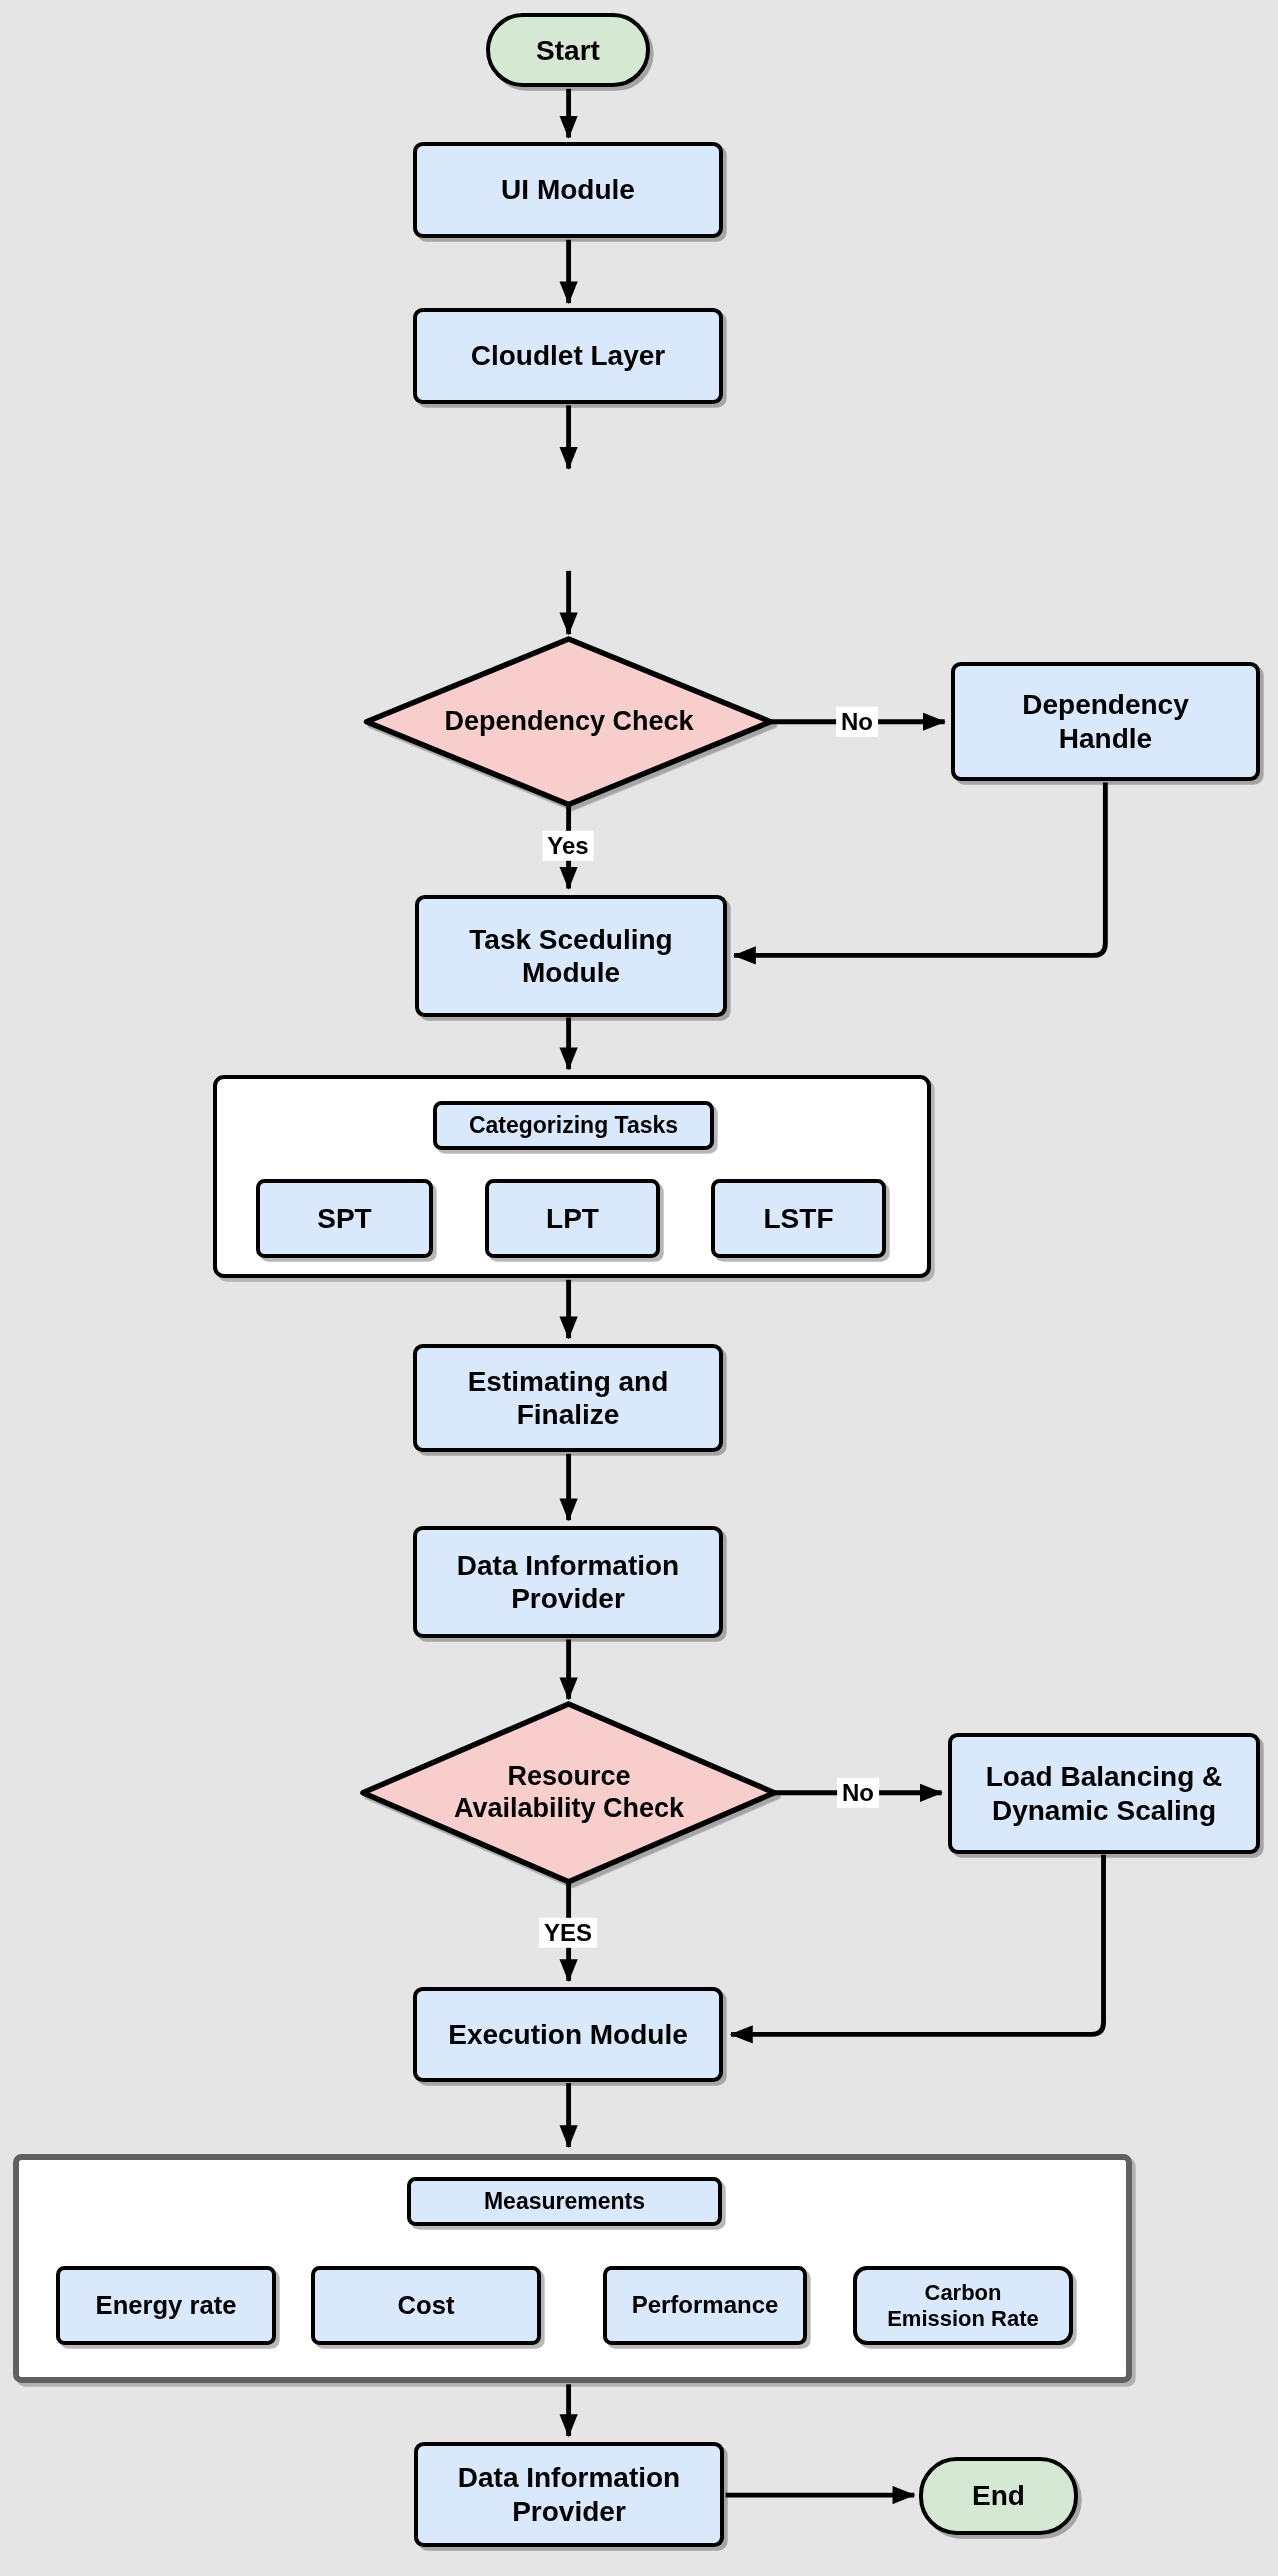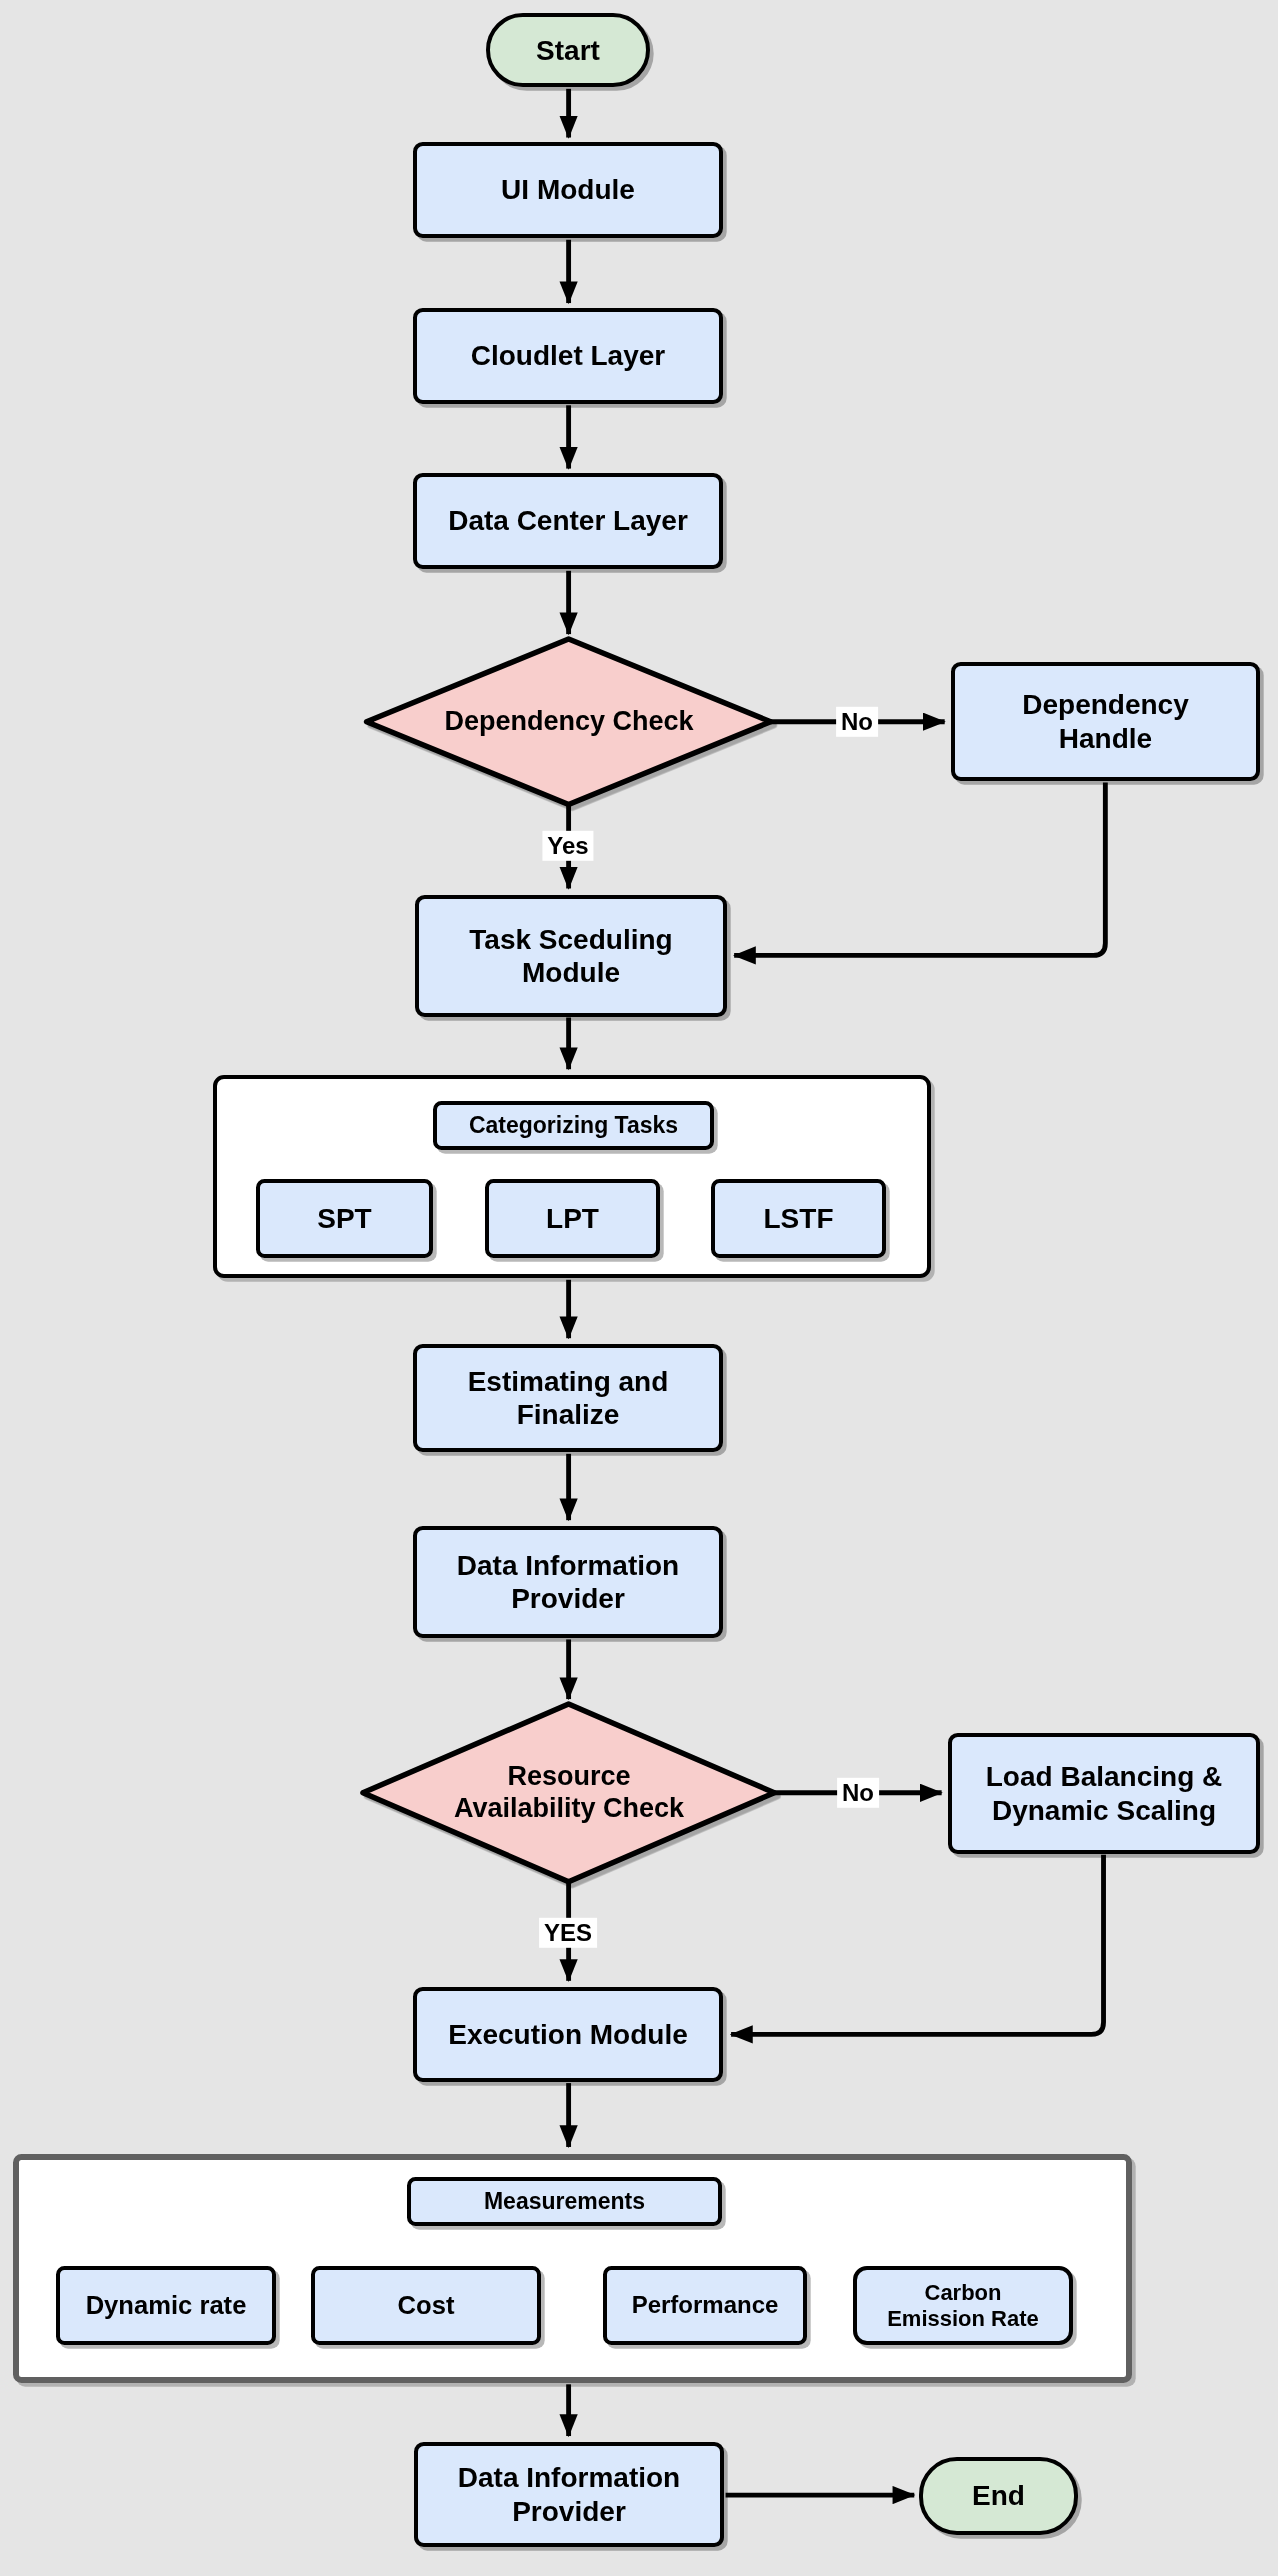--- a/index.html
+++ b/index.html
@@ -73,36 +73,35 @@
   </svg>
 
   <div class="node group" style="left:213px;top:1075px;width:718px;height:203px"></div>
   <div class="node group gray" style="left:13.4px;top:2154px;width:1119px;height:229px"></div>
 
   <div class="node terminator fs46" style="left:486px;top:13.4px;width:164px;height:74px">Start</div>
   <div class="node terminator fs46" style="left:919px;top:2457px;width:159px;height:78px">End</div>
 
   <div class="node fs46" style="left:413px;top:142px;width:310px;height:96px">UI Module</div>
   <div class="node fs46" style="left:413px;top:308px;width:310px;height:96px">Cloudlet Layer</div>
-  <div class="node fs46" style="left:413px;top:473px;width:310px;height:96px">Data Center Layer</div>
   <div class="node fs46" style="left:951px;top:662px;width:309px;height:119px;padding:6px 22px">Dependency Handle</div>
   <div class="node fs46" style="left:415px;top:895px;width:312px;height:122px;padding:4px 18px">Task Sceduling Module</div>
   <div class="node fs46" style="left:413px;top:1344px;width:310px;height:108px;padding:0 32px">Estimating and Finalize</div>
   <div class="node fs46" style="left:413px;top:1526px;width:310px;height:112px;padding:0 18px">Data Information Provider</div>
   <div class="node fs46" style="left:948px;top:1733px;width:312px;height:121px;padding:0 12px">Load Balancing &amp; Dynamic Scaling</div>
   <div class="node fs46" style="left:413px;top:1987px;width:310px;height:95px">Execution Module</div>
   <div class="node fs46" style="left:414px;top:2442px;width:310px;height:105px;padding:0 18px">Data Information Provider</div>
 
   <div class="node subbox fs38" style="left:433px;top:1101px;width:281px;height:49px">Categorizing Tasks</div>
   <div class="node subbox fs46" style="left:256px;top:1179px;width:177px;height:79px">SPT</div>
   <div class="node subbox fs46" style="left:485px;top:1179px;width:175px;height:79px">LPT</div>
   <div class="node subbox fs46" style="left:711px;top:1179px;width:175px;height:79px">LSTF</div>
 
   <div class="node subbox fs38" style="left:407px;top:2177px;width:315px;height:49px">Measurements</div>
-  <div class="node subbox fs42" style="left:56px;top:2266px;width:220px;height:79px">Dynamic rate</div>
+  <div class="node subbox fs42" style="left:56px;top:2266px;width:220px;height:79px">Energy rate</div>
   <div class="node subbox fs42" style="left:311px;top:2266px;width:230px;height:79px">Cost</div>
   <div class="node subbox fs40" style="left:603px;top:2266px;width:204px;height:79px">Performance</div>
   <div class="node subbox fs36" style="left:853px;top:2266px;width:220px;height:79px;padding:0 24px">Carbon Emission Rate</div>
 
   <div class="decision-label fs45" style="left:441px;top:667px;width:256px;height:110px">Dependency Check</div>
   <div class="decision-label fs45" style="left:435px;top:1738px;width:268px;height:110px">Resource Availability Check</div>
 
   <div class="edge-label" style="left:857px;top:722px">No</div>
   <div class="edge-label" style="left:568px;top:846px">Yes</div>
   <div class="edge-label" style="left:858px;top:1793px">No</div>

